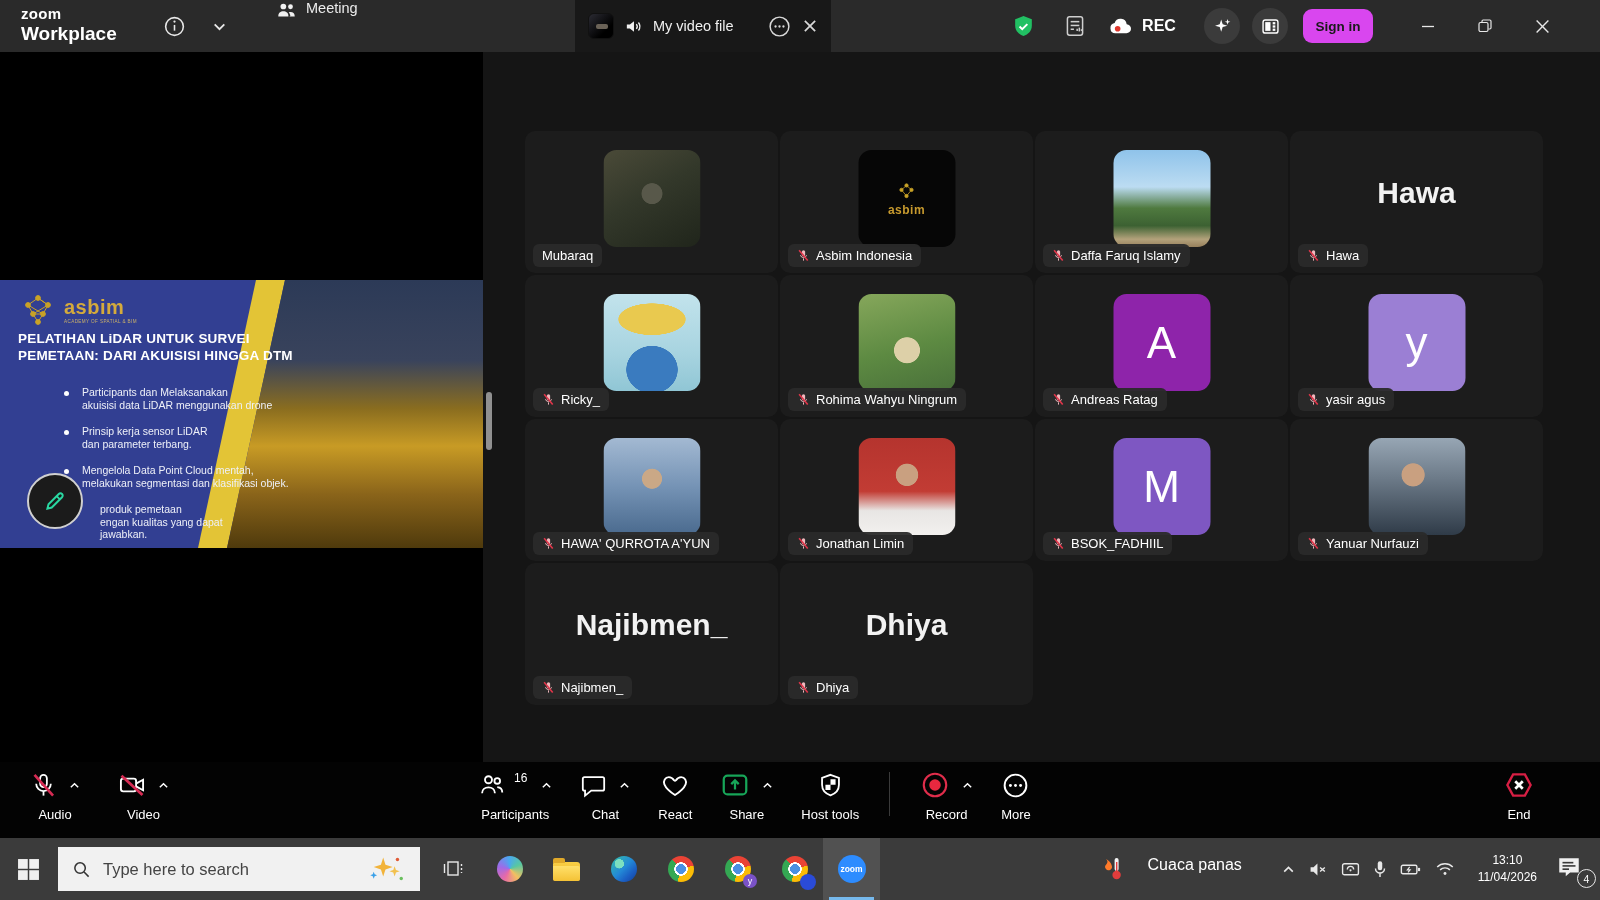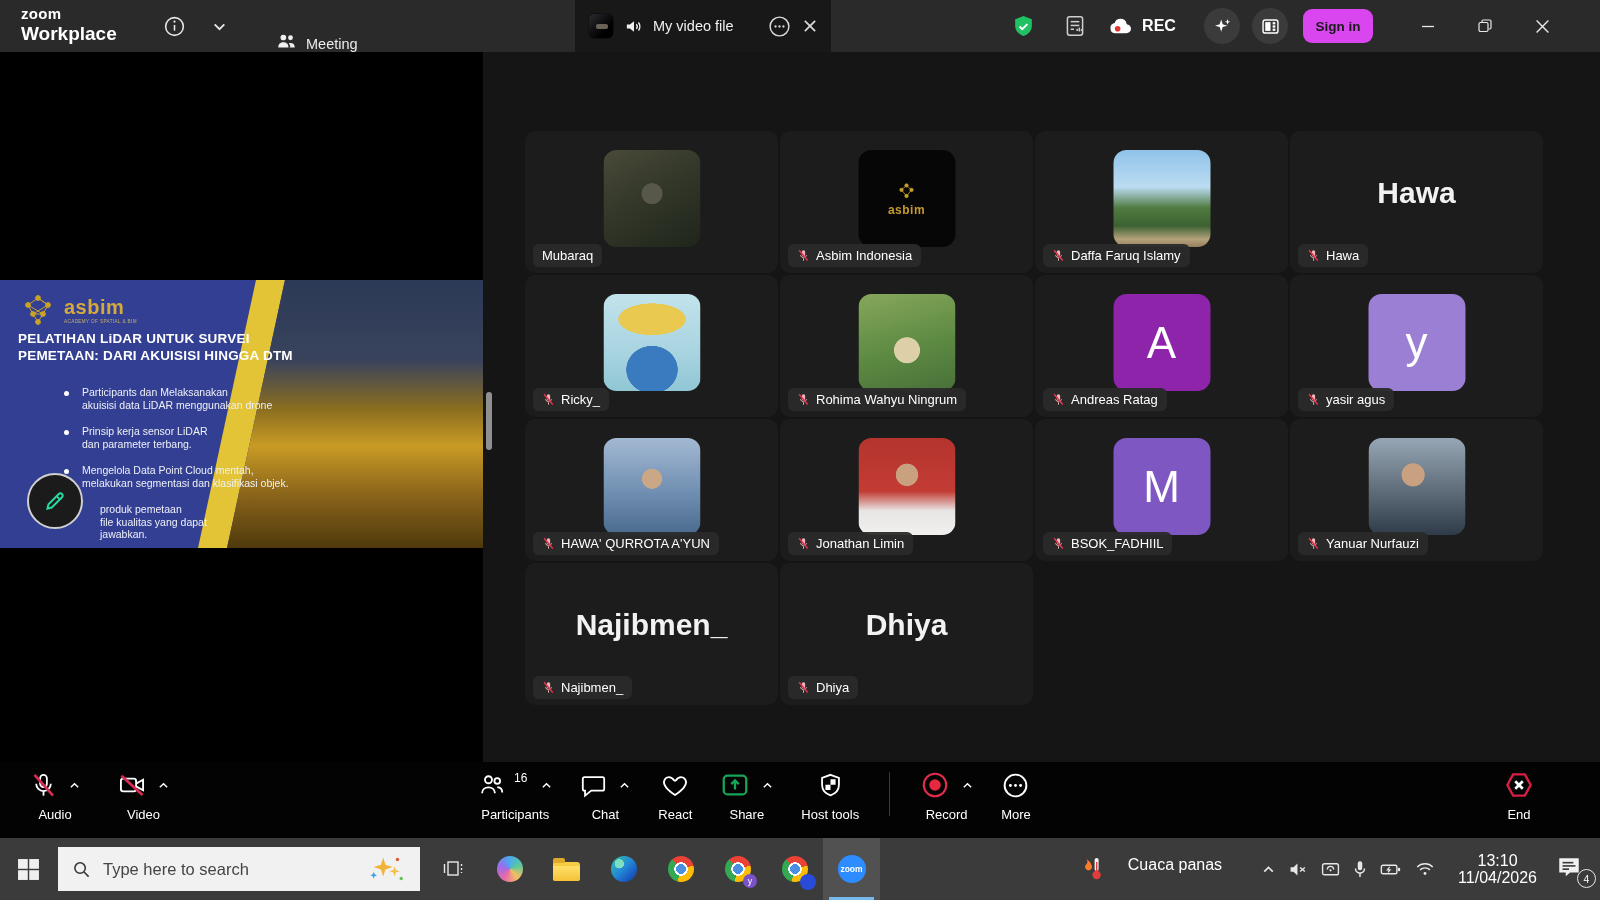--- a/index.html
+++ b/index.html
@@ -8,21 +8,21 @@
   .screen { position:relative; width:1600px; height:900px; background:#000; }
 
   
   .titlebar { position:absolute; left:0; top:0; width:1600px; height:52px; background:#2a2a2a; }
   .logo { position:absolute; left:21px; top:6px; color:#fff; line-height:1; }
   .logo .l1 { font-size:15px; font-weight:600; letter-spacing:.3px; }
   .logo .l2 { font-size:19px; font-weight:700; margin-top:3px; }
   .tb-icon { position:absolute; top:0; height:52px; display:flex; align-items:center; justify-content:center; }
   .info-ic { left:156px; width:36px; }
   .chev-ic { left:202px; width:34px; }
-  .meeting-tab { position:absolute; left:262px; top:0; height:52px; display:flex; align-items:flex-end; gap:9px; padding:0 14px; color:#ececec; font-size:14.5px; }
+  .meeting-tab { position:absolute; left:262px; top:0; height:52px; display:flex; align-items:flex-start; gap:9px; padding:0 14px; color:#ececec; font-size:14.5px; }
   .file-tab { position:absolute; left:575px; top:0; width:256px; height:52px; background:#181818; display:flex; align-items:center; gap:10px; padding:0 13px; color:#f0f0f0; font-size:14.5px; }
   .file-thumb { width:26px; height:26px; border-radius:6px; background:linear-gradient(135deg,#2b2b33,#000 70%); border:1px solid #111; position:relative; }
   .file-thumb::after{content:"";position:absolute;left:7px;top:10px;width:12px;height:5px;border-radius:2px;background:#6a6257;}
   .file-tab .spacer { margin-left:auto; }
   .rt { position:absolute; top:0; height:52px; display:flex; align-items:center; justify-content:center; }
   .shield-b { left:1006px; width:34px; }
   .doc-b { left:1056px; width:38px; }
   .rec-b { left:1100px; width:84px; gap:7px; color:#fff; font-size:16px; font-weight:700; }
   .circle-btn { width:36px; height:36px; border-radius:50%; background:#3b3b3b; display:flex; align-items:center; justify-content:center; top:8px; }
   .ai-b { left:1204px; } .layout-b { left:1252px; }
@@ -92,21 +92,21 @@
   .folder { position:relative; width:27px; height:19px; background:linear-gradient(180deg,#f9cf44,#edb22f); border-radius:2px 3px 3px 3px; margin-top:4px; }
   .folder::before { content:""; position:absolute; left:0; top:-4px; width:12px; height:5px; background:#e0a92a; border-radius:2px 2px 0 0; }
   .folder::after { content:""; position:absolute; left:0; top:4px; right:0; bottom:0; background:linear-gradient(180deg,#ffe06a,#f4c236); border-radius:0 2px 2px 2px; }
   .edge { width:26px; height:26px; border-radius:50%; background:radial-gradient(circle at 32% 30%,#7ce0c0 0 18%,rgba(0,0,0,0) 19%),linear-gradient(135deg,#35c1a8 0%,#2389d6 48%,#1b5fc4 72%,#123f96 100%); }
   .chrome { width:26px; height:26px; border-radius:50%; background:radial-gradient(circle,#4a90e2 0 26%,#fff 27% 36%,rgba(0,0,0,0) 37%),conic-gradient(from -45deg,#ea4335 0 120deg,#fbbc05 0 240deg,#34a853 0 360deg); position:relative; }
   .badge-y { position:absolute; right:9px; bottom:12px; width:14px; height:14px; border-radius:50%; background:#7a52c7; color:#fff; font-size:9px; display:flex; align-items:center; justify-content:center; }
   .badge-b { position:absolute; right:7px; bottom:10px; width:16px; height:16px; border-radius:50%; background:#2a4bd7; }
   .zoomapp { width:28px; height:28px; border-radius:50%; background:#2d8cff; color:#fff; font-size:8.5px; font-weight:700; display:flex; align-items:center; justify-content:center; }
   .tray { position:absolute; right:0; top:0; height:62px; display:flex; align-items:center; gap:13px; padding-right:10px; }
   .weather { display:flex; align-items:flex-start; gap:24px; color:#fff; font-size:16px; margin-right:26px; }
-  .clock { color:#fff; font-size:16px; line-height:17px; text-align:center; margin-left:10px; }
+  .clock { color:#fff; font-size:12px; line-height:17px; text-align:center; margin-left:10px; }
   .notif { position:relative; width:34px; margin-left:6px; }
   .notif .nb { position:absolute; right:-6px; bottom:-5px; width:19px; height:19px; border-radius:50%; background:#3b3b3b; border:1.5px solid #e8e8e8; color:#fff; font-size:10.5px; display:flex; align-items:center; justify-content:center; }
 </style>
 </head>
 <body>
 
 <div class="screen">
 
   <div class="titlebar">
     <div class="logo">
@@ -249,21 +249,21 @@
           <div class="bullet dot">
             <span style="display:block">Prinsip kerja sensor LiDAR</span>
             <span style="display:block">dan parameter terbang.</span>
           </div>
           <div class="bullet dot">
             <span style="display:block">Mengelola Data Point Cloud mentah,</span>
             <span style="display:block">melakukan segmentasi dan klasifikasi objek.</span>
           </div>
           <div class="bullet" style="padding-left:45px">
             <span style="display:block">produk pemetaan</span>
-            <span style="display:block">file kualitas yang dapat</span>
+            <span style="display:block">engan kualitas yang dapat</span>
             <span style="display:block">jawabkan.</span>
           </div>
         </div>
         <div class="pencil-btn">
           <svg width="26" height="26" viewBox="0 0 24 24" fill="none" stroke="#2ad8a2" stroke-width="1.8">
               <path d="M5 19l1-4 9.5-9.5a2.1 2.1 0 0 1 3 3L9 18z"></path>
               <path d="M13.5 7.5l3 3"></path>
             </svg>
         </div>
       </div>

